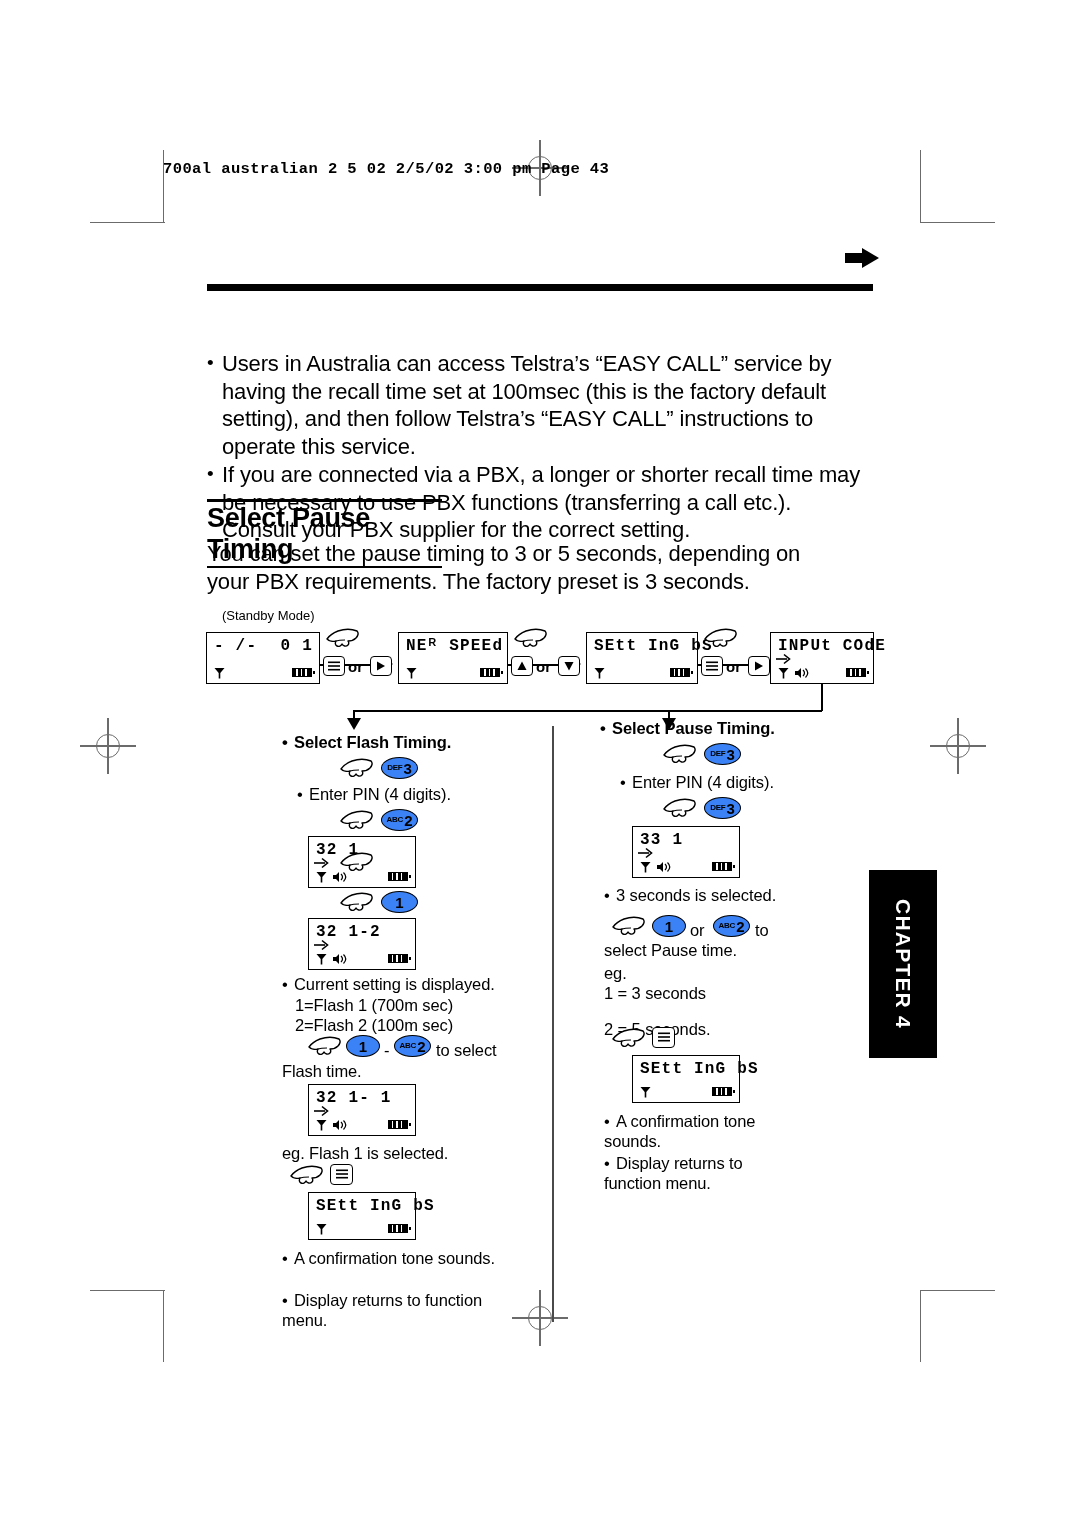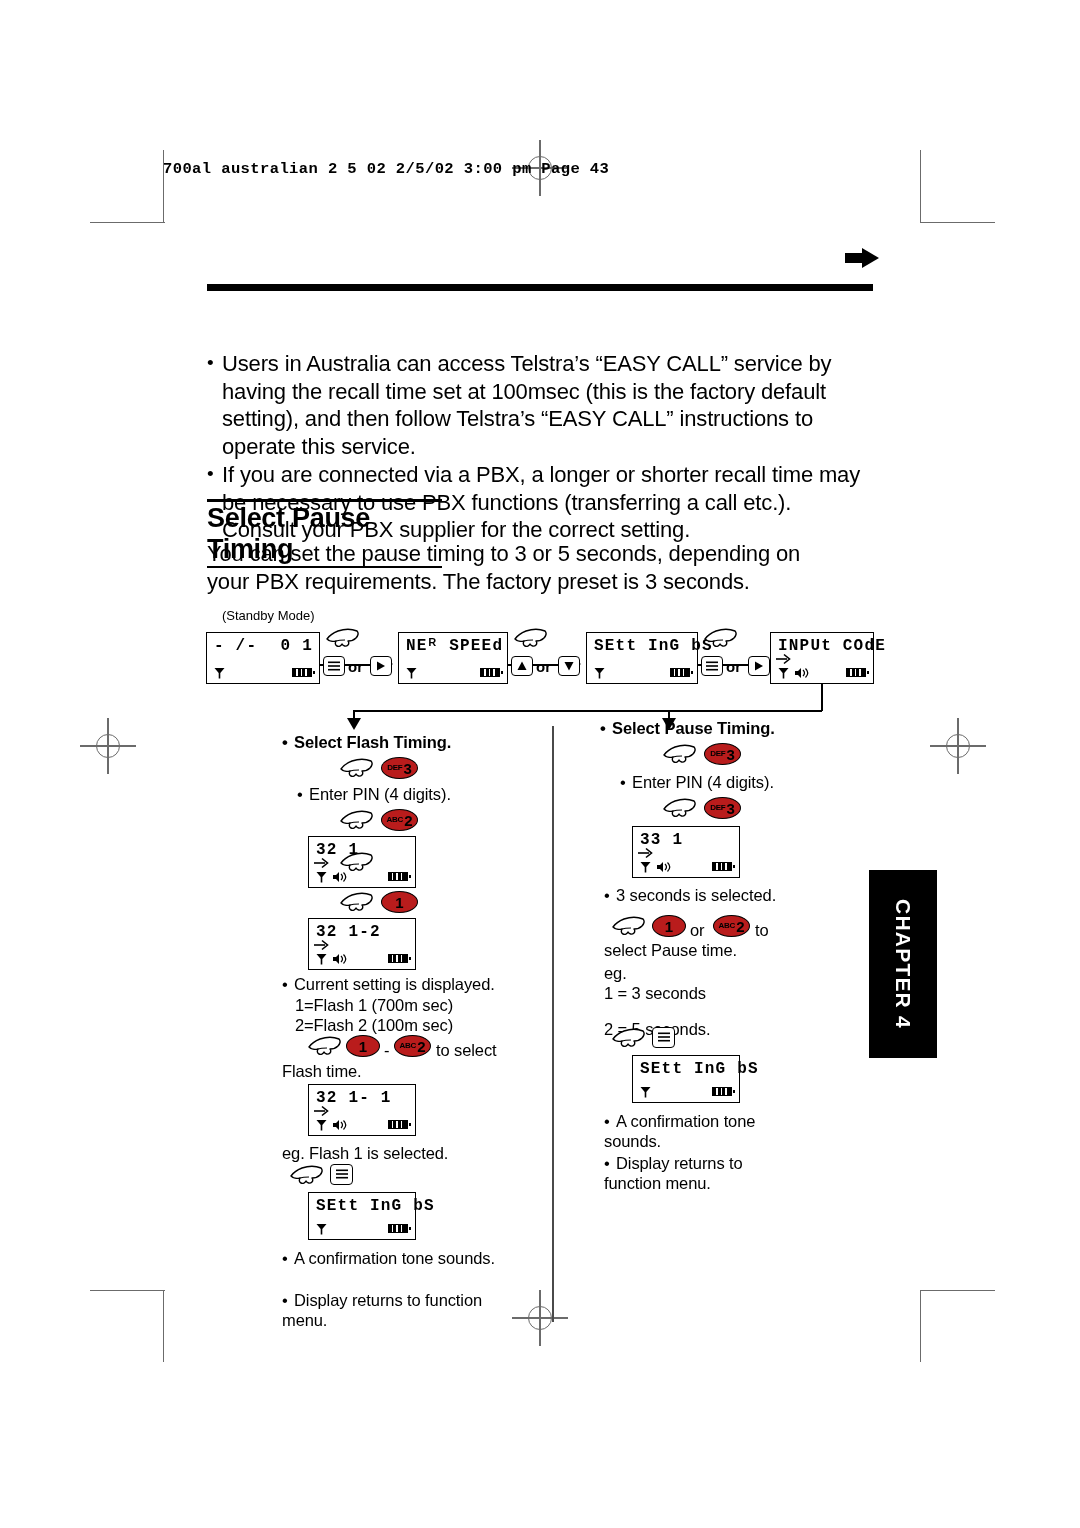--- a/index.html
+++ b/index.html
@@ -63,21 +63,21 @@
   .lcd .ico-bat::after{content:"";position:absolute;right:-4px;top:1.5px;
                 width:2.5px;height:3.5px;background:#000;}
   .lcd .ico-spk{position:absolute;left:24px;bottom:4px;width:16px;height:12px;}
   .lcd .ico-arr{position:absolute;left:5px;bottom:18px;width:18px;height:12px;}
 
   
   .hand{position:absolute;width:34px;height:22px;}
 
   
   .keyo{position:absolute;border:1.6px solid #000;border-radius:50%;
-        background:#b91c1c;box-sizing:border-box;display:flex;align-items:center;
+        background:#3b82f6;box-sizing:border-box;display:flex;align-items:center;
         justify-content:center;white-space:nowrap;}
   .keyo .pfx{font-size:8px;font-weight:bold;letter-spacing:-0.2px;margin-right:1px;
              position:relative;top:-1px;}
   .keyo .num{font-size:15px;font-weight:bold;}
 
   
   .keys{position:absolute;border:1.8px solid #000;border-radius:4px;background:#fff;
         box-sizing:border-box;display:flex;align-items:center;justify-content:center;}
 
   .flow-line{position:absolute;background:#000;}

